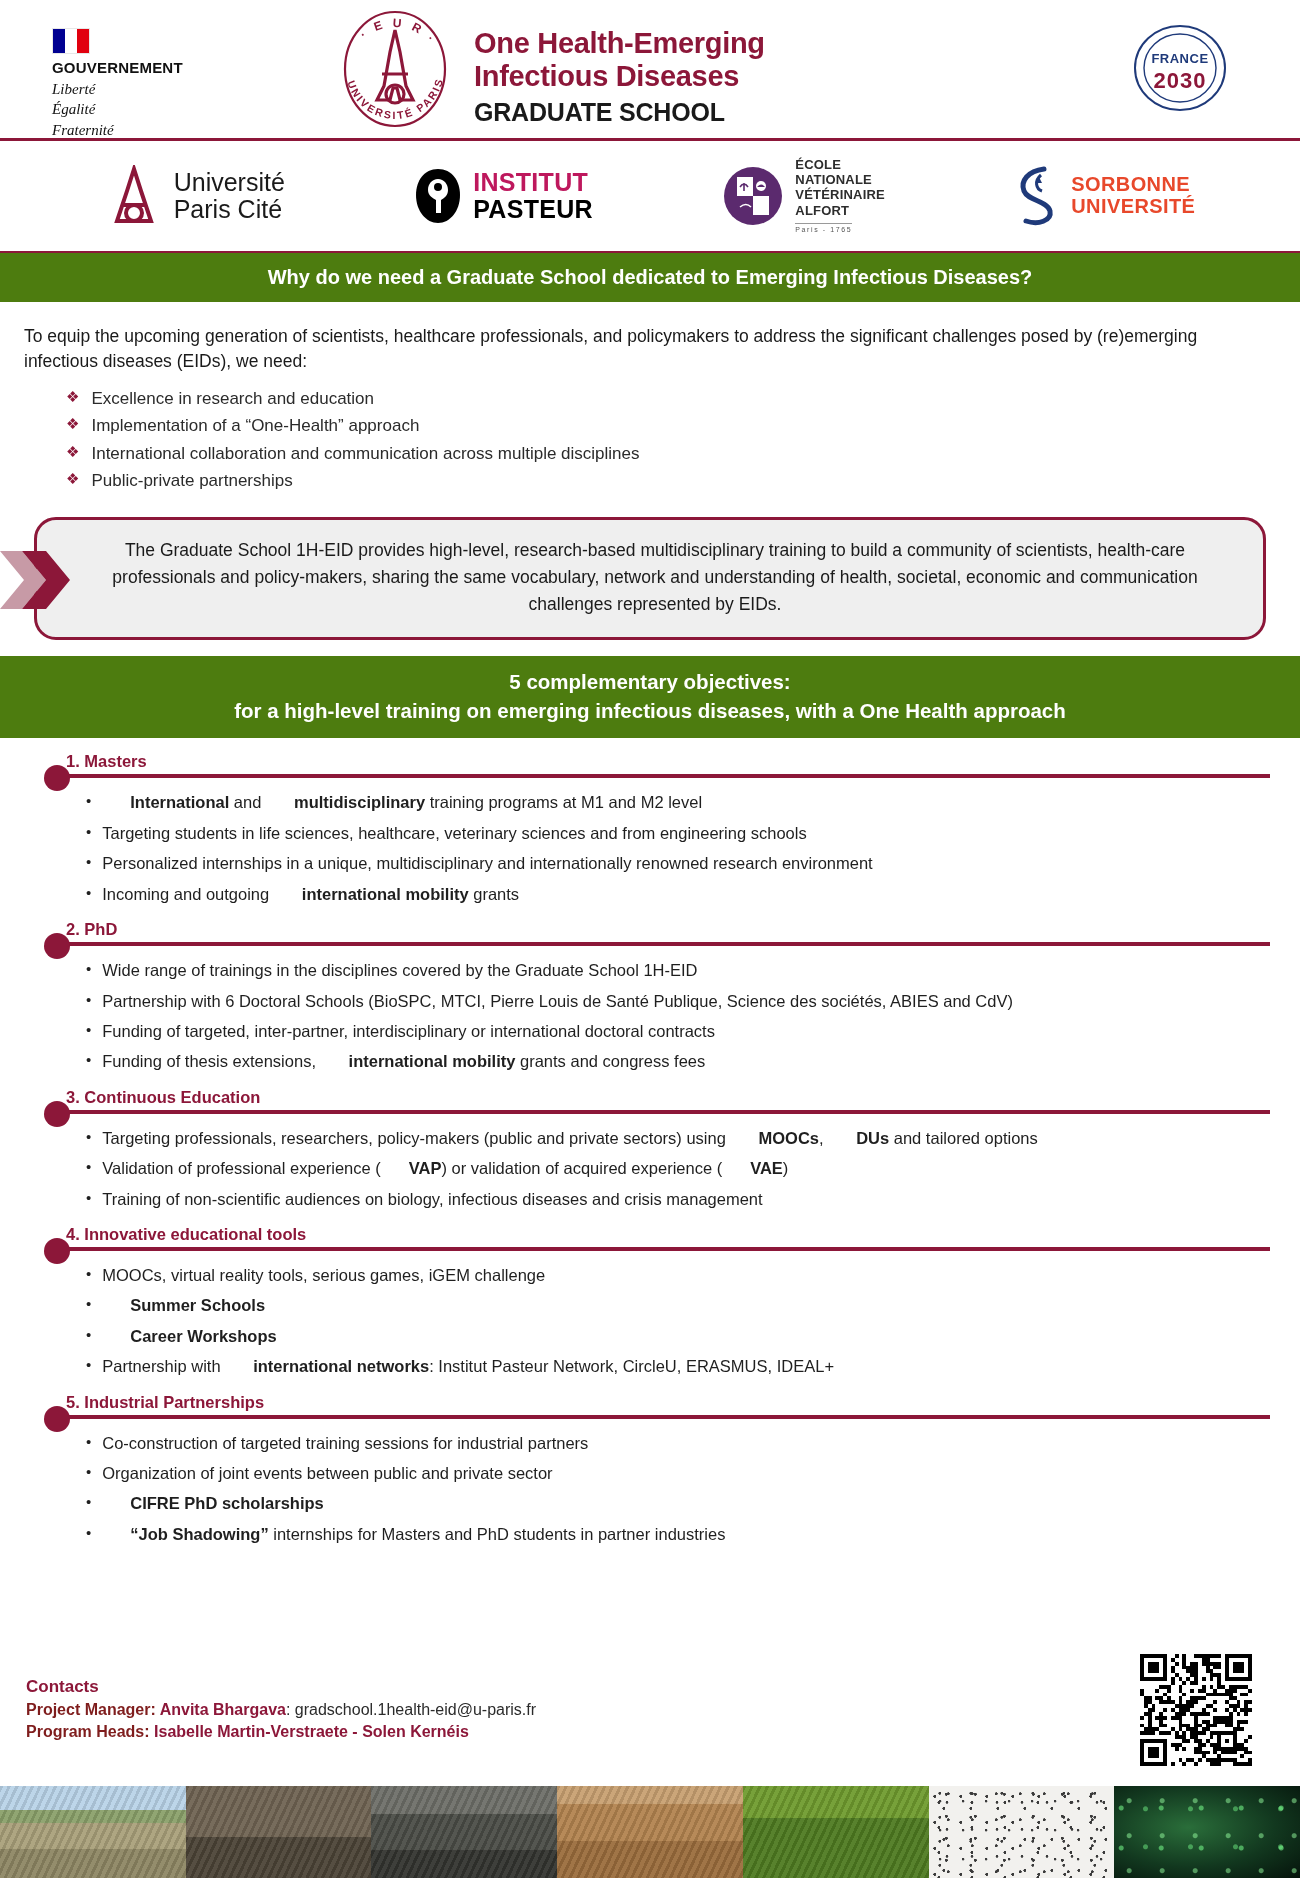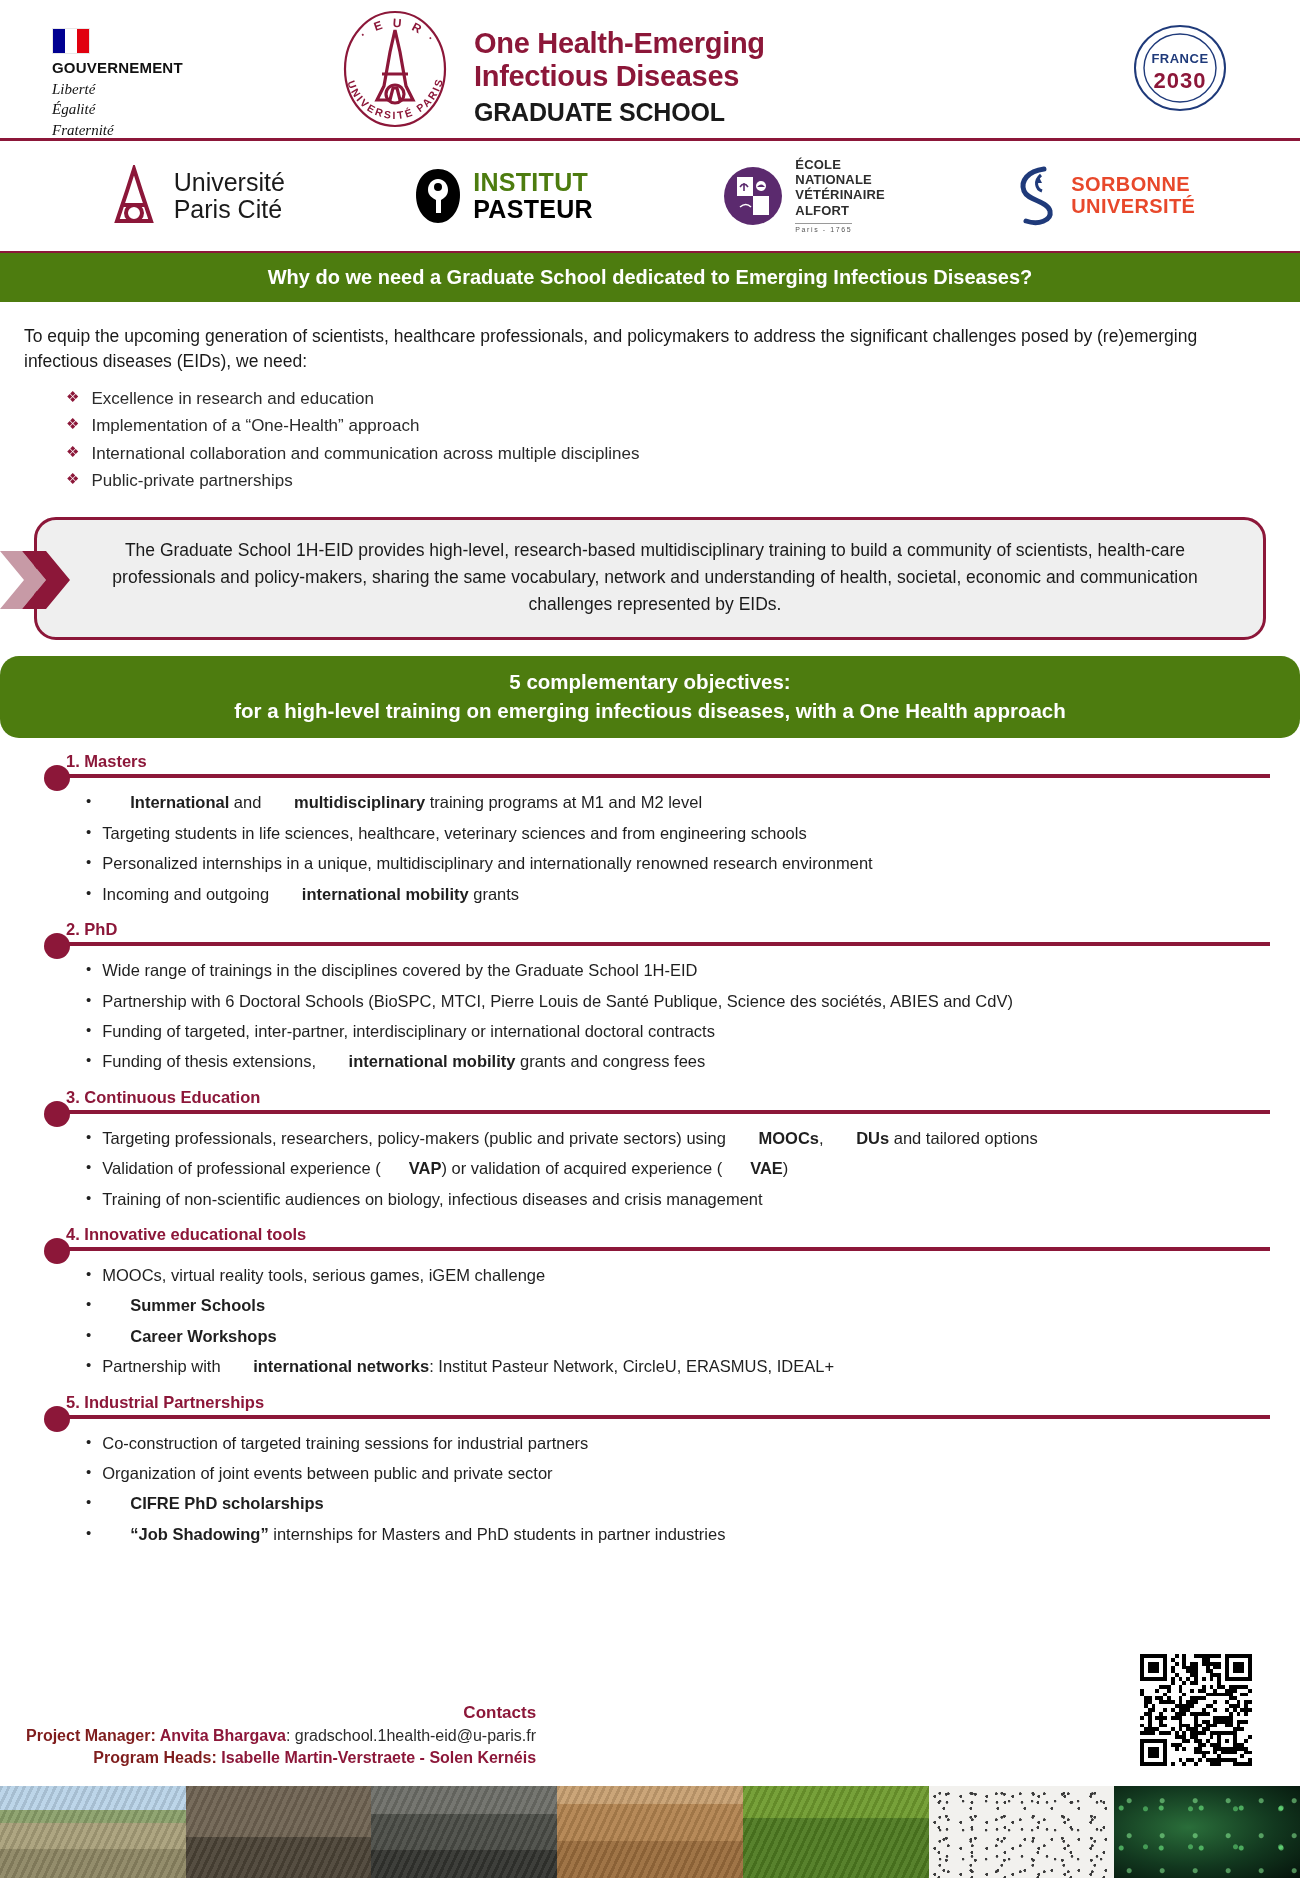--- a/index.html
+++ b/index.html
@@ -36,33 +36,33 @@
   .rule-dark { height:3px; background:#8c1739; width:100%; }
   .rule-thin { height:2px; background:#8c1739; width:100%; }
 
   
   .partners { height:110px; display:flex; align-items:center; justify-content:space-around;
               padding:0 40px; background:#fff; }
   .partner { display:flex; align-items:center; gap:11px; }
   .p-name { line-height:1.08; }
   .upc-1 { font-size:25px; color:#1a1a1a; font-weight:400; }
   .upc-2 { font-size:25px; color:#1a1a1a; font-weight:400; }
-  .ip-1 { font-size:25px; font-weight:bold; color:#4d7c0f; letter-spacing:.3px; }
+  .ip-1 { font-size:25px; font-weight:bold; color:#be185d; letter-spacing:.3px; }
   .ip-2 { font-size:25px; font-weight:bold; color:#000; letter-spacing:.3px; }
   .sb-1 { font-size:20px; font-weight:bold; color:#e8482b; letter-spacing:.4px; }
   .sb-2 { font-size:20px; font-weight:bold; color:#e8482b; letter-spacing:.4px; }
   .env-txt { font-size:13px; font-weight:bold; color:#2d2d2d; line-height:1.18; letter-spacing:.2px; }
   .env-sub { font-size:7px; color:#555; letter-spacing:1.6px; margin-top:3px;
              border-top:1px solid #9a9a9a; padding-top:2px; display:inline-block; }
 
   
   .banner { background:#4d7c0f; color:#fff; text-align:center;
             font-weight:bold; }
   .banner-1 { padding:13px 10px; font-size:20px; }
-  .banner-2 { padding:11px 26px 13px; font-size:20.5px; line-height:1.42;border-radius:19px; }
+  .banner-2 { padding:11px 26px 13px; font-size:20.5px; line-height:1.42; }
 
   
   .intro { padding:22px 30px 4px 24px; font-size:17.5px; line-height:1.45; color:#1a1a1a; }
   .needs { margin:10px 0 0 42px; }
   .need-row { display:flex; align-items:flex-start; gap:12px; font-size:17px;
               line-height:1.62; color:#2b2b2b; }
   .diamond { color:#8c1739; font-size:15px; line-height:1.62; }
 
   
   .callout-wrap { position:relative; margin:18px 34px 16px 34px; }
@@ -81,21 +81,21 @@
   .sec-dot { position:absolute; left:44px; top:-9px; width:26px; height:26px;
              border-radius:50%; background:#8c1739; }
   .sec-line-wrap { position:relative; }
   .bullets { margin:12px 0 0 86px; padding-right:40px; }
   .bullet { display:flex; align-items:flex-start; gap:11px; font-size:16.5px;
             line-height:1.48; color:#1f1f1f; margin-bottom:6px; }
   .dot { color:#1f1f1f; font-size:15px; line-height:1.48; }
   .bullet b { font-weight:bold;margin-left:28px; }
 
   
-  .contacts { position:absolute; left:26px; bottom:108px;text-align:right; }
+  .contacts { position:absolute; left:26px; bottom:134px; }
   .c-title { color:#8c1739; font-weight:bold; font-size:17px; margin-bottom:2px; }
   .c-line { font-size:16px; color:#2b2b2b; line-height:1.42; }
   .c-line b { color:#8c1739; }
   .c-line .lbl { color:#7f1d1d; font-weight:bold; }
 
   
   .qr { position:absolute; right:48px; bottom:112px; width:112px; height:112px; }
 
   
   .footer { position:absolute; left:0; bottom:0; width:1300px; height:92px; display:flex; }

